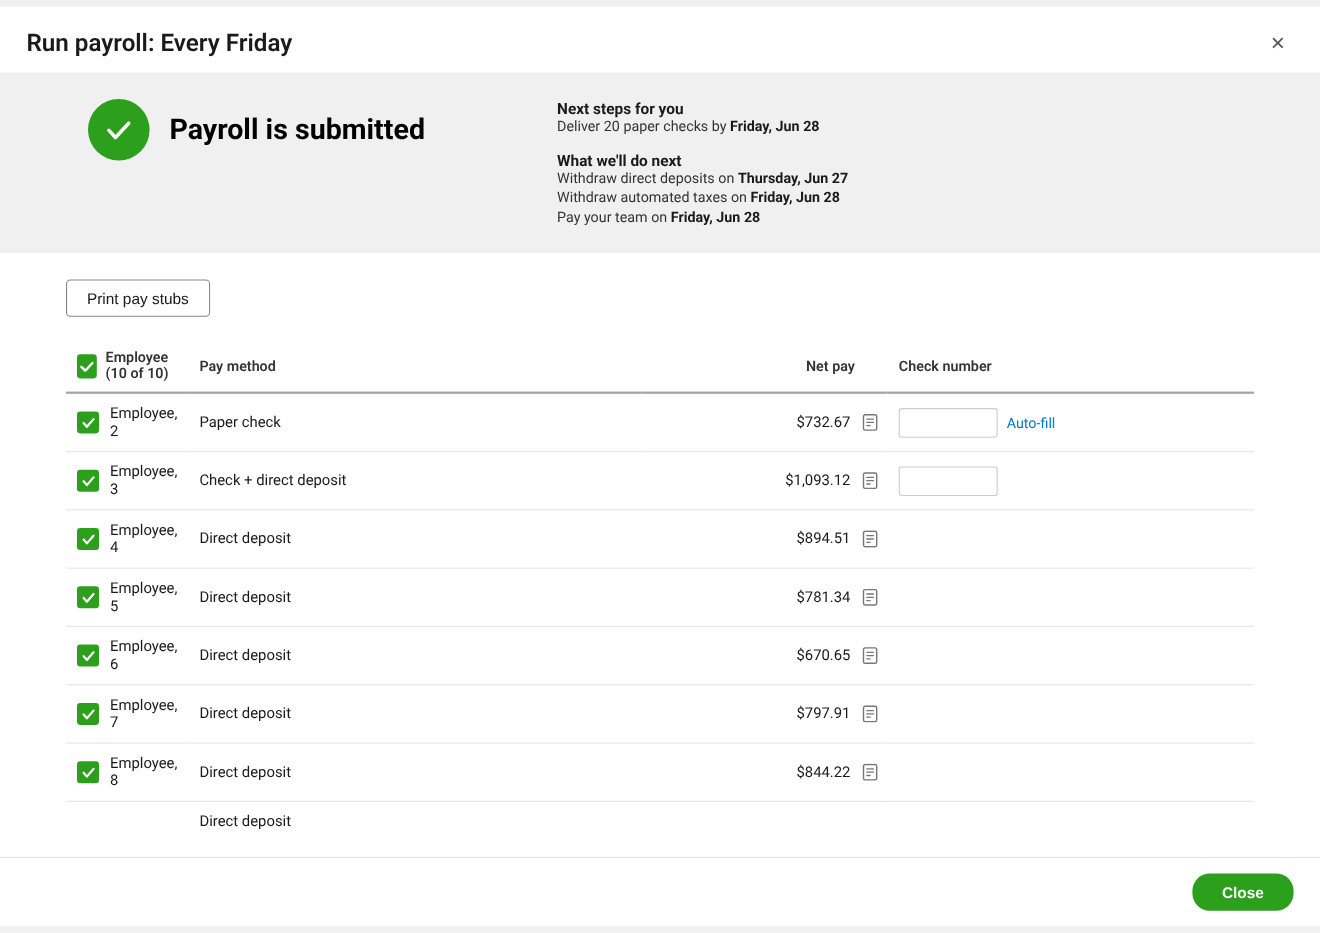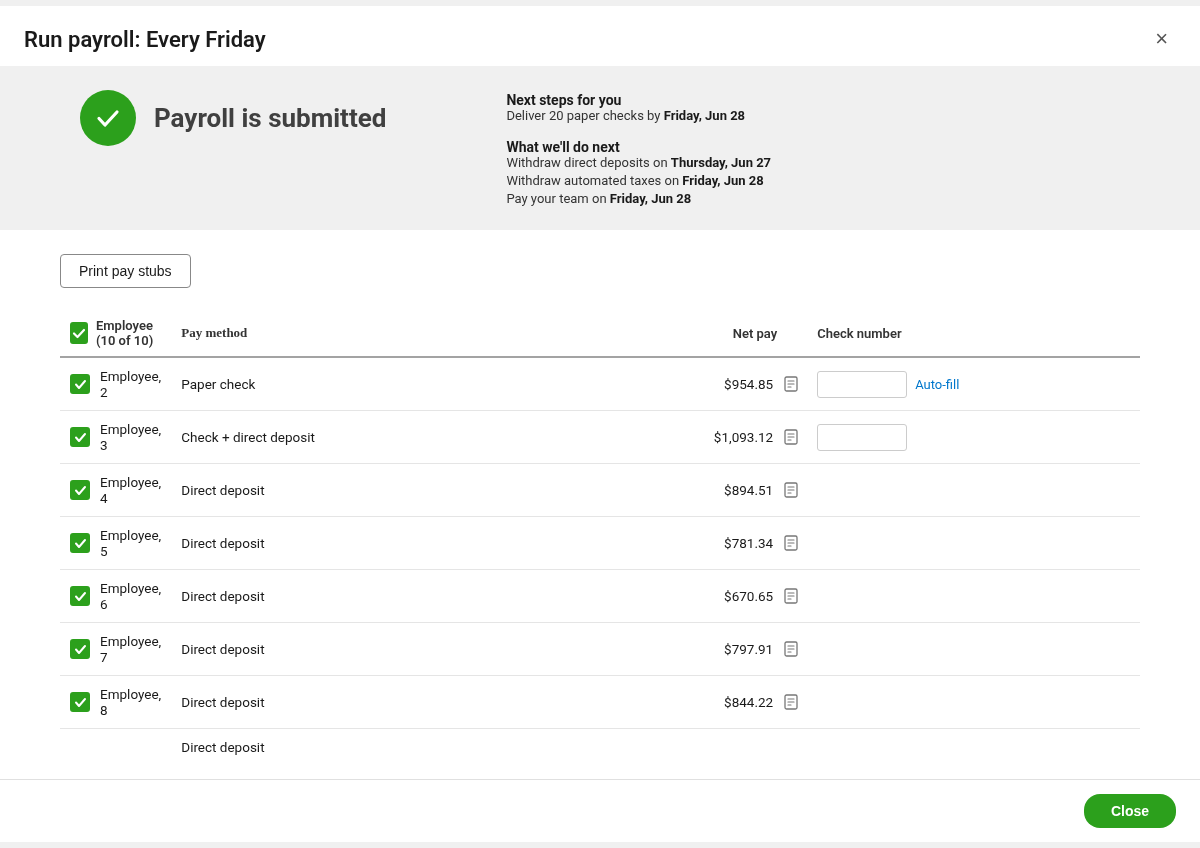--- a/index.html
+++ b/index.html
@@ -64,21 +64,21 @@
       justify-content: center;
       flex-shrink: 0;
     }
     .check-circle svg {
       width: 30px;
       height: 30px;
     }
     .submitted-title {
       font-size: 26px;
       font-weight: 700;
-      color: #404040;
+      color: #000000;
     }
     .submitted-right {
       display: flex;
       flex-direction: column;
       gap: 14px;
       padding-top: 2px;
     }
     .next-steps-title {
       font-weight: 700;
       font-size: 14px;
@@ -177,21 +177,21 @@
       background: #2ca01c;
       border: 2px solid #2ca01c;
       display: inline-flex;
       align-items: center;
       justify-content: center;
       cursor: pointer;
     }
     .header-checkbox svg {
       width: 14px; height: 14px;
     }
-    .pay-method-col { min-width: 200px; font-family: Liberation Serif, serif; }
+    .pay-method-col { min-width: 200px; }
     .net-pay-col-th { min-width: 110px; text-align: right; }
     .check-number-col { min-width: 160px; }
     .receipt-icon {
       display: inline-flex;
       align-items: center;
       margin-left: 6px;
       vertical-align: middle;
       color: #666;
       cursor: pointer;
     }
@@ -308,21 +308,21 @@
               <div class="check-box checked">
                 <svg viewBox="0 0 13 13" fill="none">
                   <path d="M2 6.5L5 10L11 3" stroke="white" stroke-width="2" stroke-linecap="round" stroke-linejoin="round"></path>
                 </svg>
               </div>
               <span style="font-size: 13.5px;">Employee, 2</span>
             </td>
             <td>Paper check</td>
             <td class="net-pay-cell" style="text-align: right; padding-right: 8px;">
               <div style="display: flex; align-items: center; justify-content: flex-end; gap: 4px;">
-                <span>$954.85</span>
+                <span>$732.67</span>
                 <span class="receipt-icon">
                   <svg width="16" height="16" viewBox="0 0 16 16" fill="none" xmlns="http://www.w3.org/2000/svg">
                     <rect x="2" y="1" width="12" height="14" rx="1.5" stroke="#777" stroke-width="1.3"></rect>
                     <path d="M5 5h6M5 8h6M5 11h3" stroke="#777" stroke-width="1.2" stroke-linecap="round"></path>
                   </svg>
                 </span>
               </div>
             </td>
             <td><input type="text" class="check-number-input" style=""><a href="#" class="auto-fill-link">Auto-fill</a></td>
           </tr>

